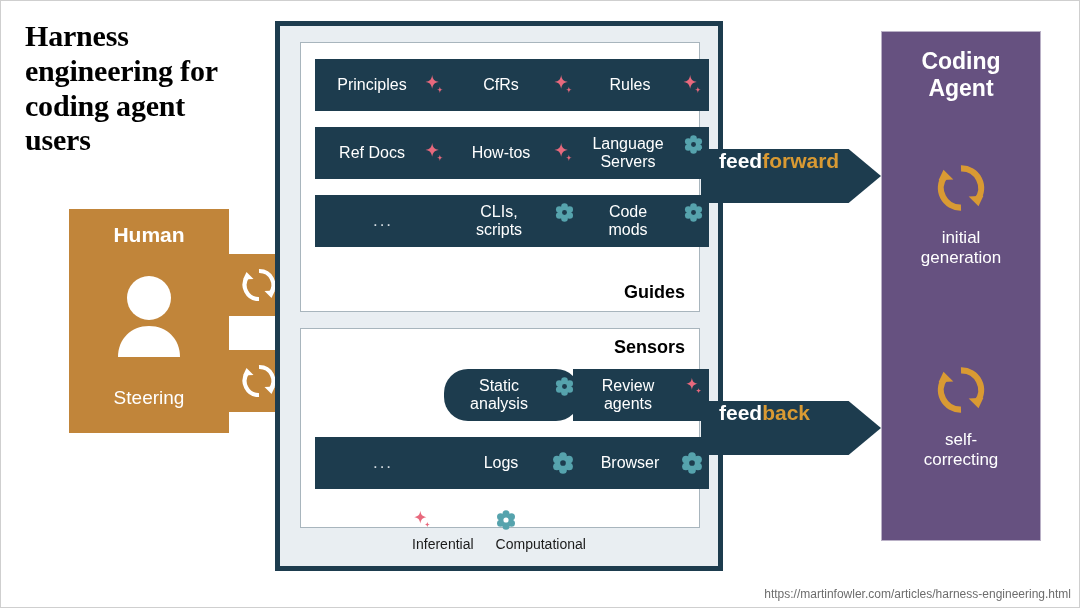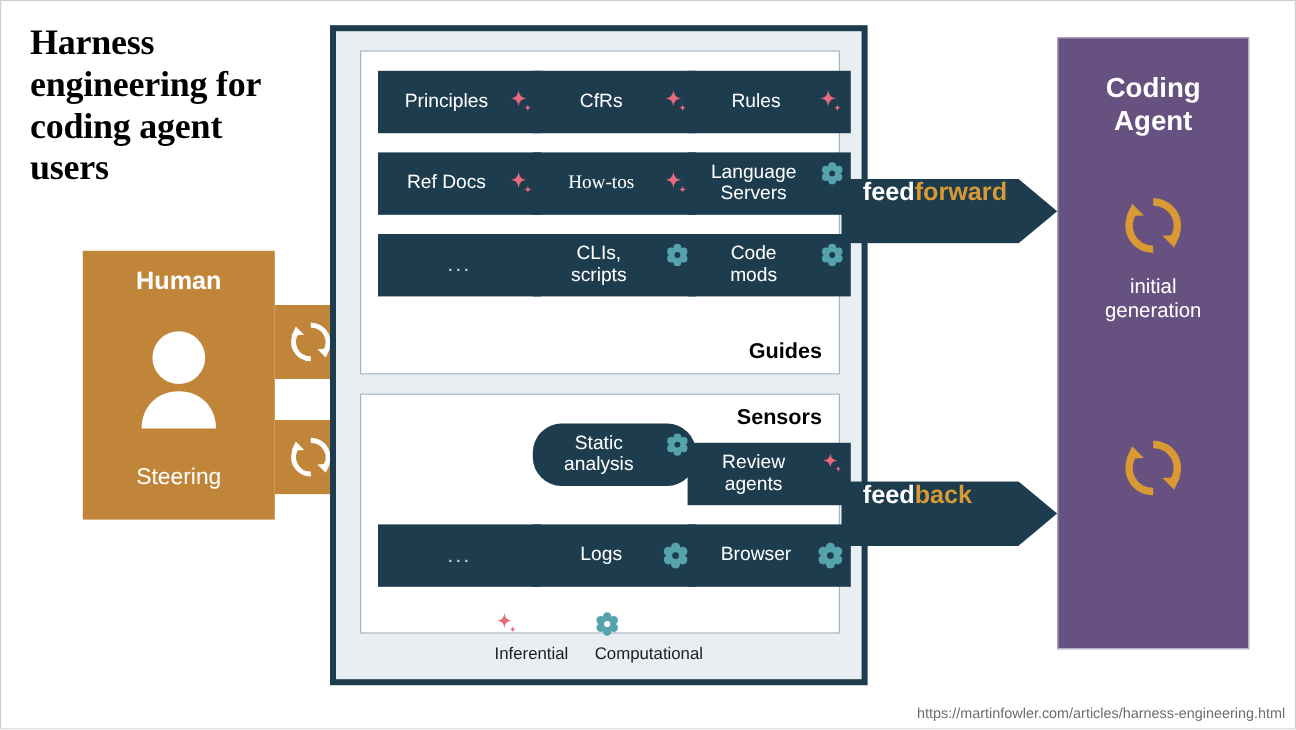--- a/index.html
+++ b/index.html
@@ -253,21 +253,21 @@
               <path d="M18.4 14 C18.8 16.3 19.3 16.9 21.6 17.3 C19.3 17.7 18.8 18.3 18.4 20.6 C18 18.3 17.5 17.7 15.2 17.3 C17.5 16.9 18 16.3 18.4 14 Z" fill="#e8697d"></path>
             </svg>
           </div>
           <div class="card one-line pad-r" style="left: 14px; top: 84px;">
             <span class="card-text" style="white-space: pre-line;">Ref Docs</span>
             <svg width="22" height="22" viewBox="0 0 24 24" class="card-icon">
               <path d="M10 1 C10.9 6.2 12.3 7.6 17.3 8.6 C12.3 9.6 10.9 11 10 16.2 C9.1 11 7.7 9.6 2.7 8.6 C7.7 7.6 9.1 6.2 10 1 Z" fill="#e8697d"></path>
               <path d="M18.4 14 C18.8 16.3 19.3 16.9 21.6 17.3 C19.3 17.7 18.8 18.3 18.4 20.6 C18 18.3 17.5 17.7 15.2 17.3 C17.5 16.9 18 16.3 18.4 14 Z" fill="#e8697d"></path>
             </svg>
           </div>
-          <div class="card one-line pad-r" style="left: 143px; top: 84px; font-family: Liberation Serif, serif;">
+          <div class="card one-line pad-r" style="left: 143px; top: 84px;">
             <span class="card-text" style="white-space: pre-line;">How-tos</span>
             <svg width="22" height="22" viewBox="0 0 24 24" class="card-icon">
               <path d="M10 1 C10.9 6.2 12.3 7.6 17.3 8.6 C12.3 9.6 10.9 11 10 16.2 C9.1 11 7.7 9.6 2.7 8.6 C7.7 7.6 9.1 6.2 10 1 Z" fill="#e8697d"></path>
               <path d="M18.4 14 C18.8 16.3 19.3 16.9 21.6 17.3 C19.3 17.7 18.8 18.3 18.4 20.6 C18 18.3 17.5 17.7 15.2 17.3 C17.5 16.9 18 16.3 18.4 14 Z" fill="#e8697d"></path>
             </svg>
           </div>
           <div class="card two-line pad-r2" style="left: 272px; top: 84px;">
             <span class="card-text" style="white-space: pre-line;">Language
 Servers</span>
             <svg width="19" height="19" viewBox="0 0 24 24" class="card-icon">
@@ -318,21 +318,21 @@
               <circle cx="12" cy="12" r="3.1" fill="#1d3c4e"></circle>
             </svg>
           </div>
         </div>
       <div class="panel-label">Guides</div>
     </div>
 
     <div class="panel" id="panel-sensors">
       <div class="panel-label">Sensors</div>
       <div id="sensors-cards">
-          <div class="card two-line pad-r2" style="left: 143px; top: 24px; border-radius: 24px;">
+          <div class="card two-line pad-r2" style="left: 143px; top: 40px; border-radius: 24px;">
             <span class="card-text" style="white-space: pre-line;">Static
 analysis</span>
             <svg width="19" height="19" viewBox="0 0 24 24" class="card-icon">
               <g fill="#56a3ad">
                 <circle cx="12.00" cy="4.40" r="4.2"></circle>
                 <circle cx="18.58" cy="8.20" r="4.2"></circle>
                 <circle cx="18.58" cy="15.80" r="4.2"></circle>
                 <circle cx="12.00" cy="19.60" r="4.2"></circle>
                 <circle cx="5.42" cy="15.80" r="4.2"></circle>
                 <circle cx="5.42" cy="8.20" r="4.2"></circle>
@@ -412,38 +412,40 @@
   </div>
 
   <div class="feed-arrow" id="feed-forward">
     <span class="feed-text"><span class="w">feed</span><span class="o">forward</span></span>
   </div>
   <div class="feed-arrow" id="feed-back">
     <span class="feed-text"><span class="w">feed</span><span class="o">back</span></span>
   </div>
 
   <div id="agent-panel">
-    <div id="agent-title" style="white-space: pre-line; margin-top: 12px;">Coding
+    <div id="agent-title" style="white-space: pre-line;">Coding
 Agent</div>
 
     <div class="agent-stage" id="agent-stage-1">
       <svg width="62" height="56" viewBox="0 0 44 40">
         <path d="M22 6 A14 14 0 0 1 33.5 28.5" fill="none" stroke="#d99a33" stroke-width="4.4"></path>
         <path d="M22 34 A14 14 0 0 1 10.5 11.5" fill="none" stroke="#d99a33" stroke-width="4.4"></path>
         <polygon points="34.5,33 27.5,26 38,25.5" fill="#d99a33"></polygon>
         <polygon points="9.5,7 16.5,14 6,14.5" fill="#d99a33"></polygon>
       </svg>
       <span class="stage-label" style="white-space: pre-line;">initial
 generation</span>
     </div>
 
     <div class="agent-stage" id="agent-stage-2">
       <svg width="62" height="56" viewBox="0 0 44 40">
         <path d="M22 6 A14 14 0 0 1 33.5 28.5" fill="none" stroke="#d99a33" stroke-width="4.4"></path>
         <path d="M22 34 A14 14 0 0 1 10.5 11.5" fill="none" stroke="#d99a33" stroke-width="4.4"></path>
         <polygon points="34.5,33 27.5,26 38,25.5" fill="#d99a33"></polygon>
         <polygon points="9.5,7 16.5,14 6,14.5" fill="#d99a33"></polygon>
       </svg>
+      <span class="stage-label" style="white-space: pre-line;">self-
+correcting</span>
     </div>
   </div>
 
   <div id="source-url">https://martinfowler.com/articles/harness-engineering.html</div>
 </div>
 
 </body></html>

